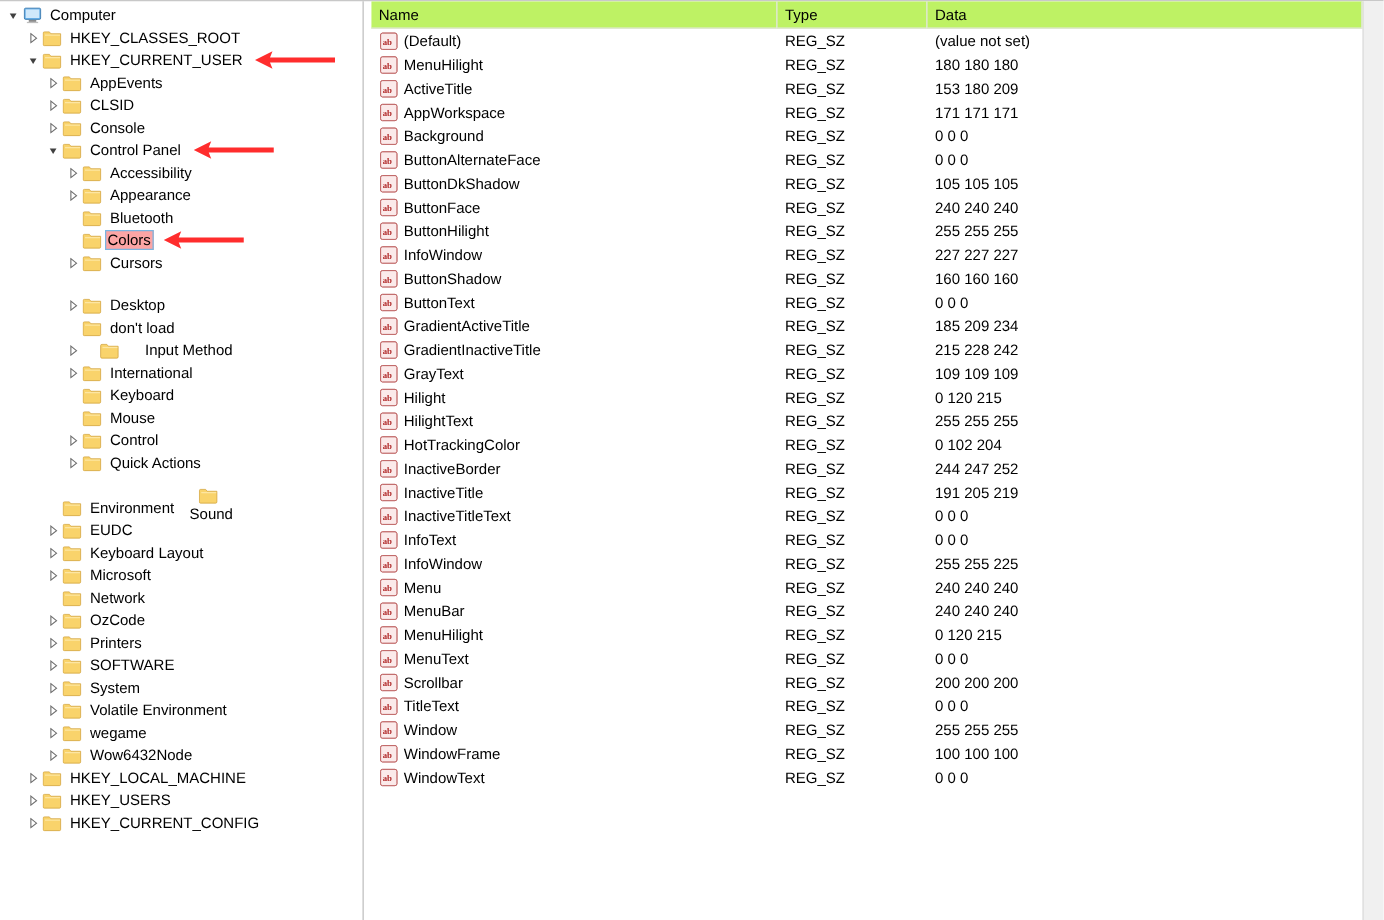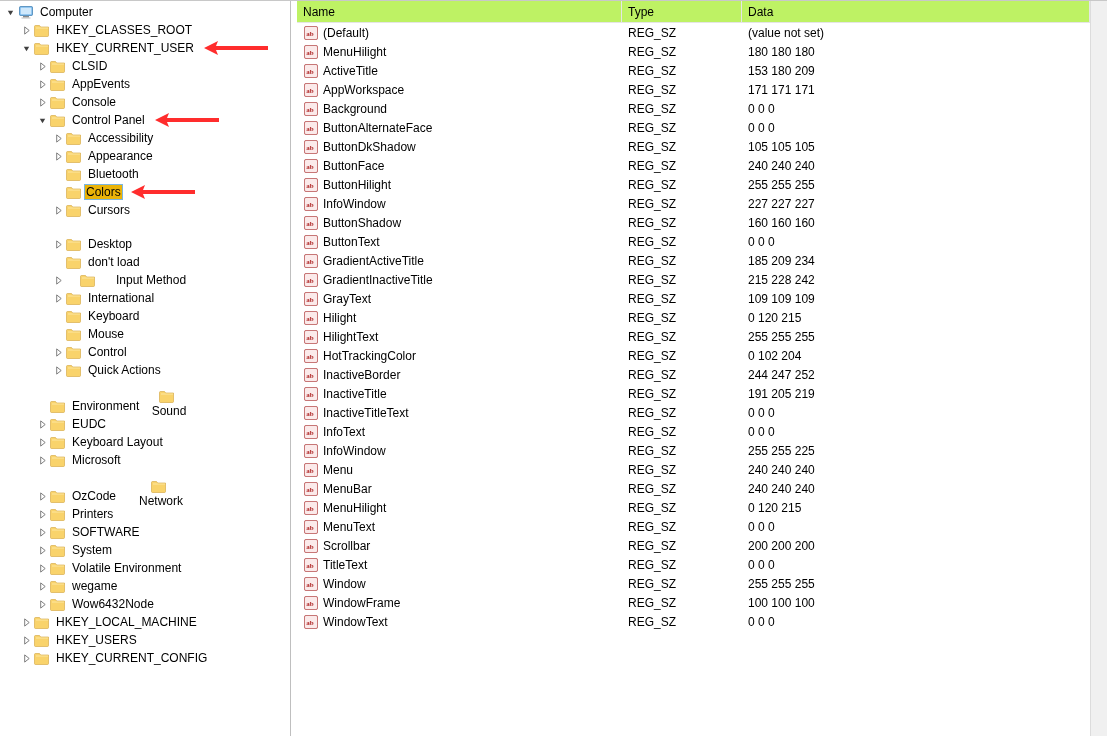--- a/index.html
+++ b/index.html
@@ -29,21 +29,21 @@
     .tree li { white-space: nowrap; }
     .node-row {
       display: flex;
       align-items: center;
       height: 18px;
       padding: 0 2px;
       cursor: default;
       user-select: none;
     }
     .node-row.selected .label {
-      background: #eab308;
+      background: #fca5a5;
       border: 1px solid #7bb5e0;
       padding: 0 1px;
       margin-left: -2px;
     }
     .expander {
       width: 16px;
       height: 16px;
       display: flex;
       align-items: center;
       justify-content: center;
@@ -205,37 +205,37 @@
                         <svg viewBox="0 0 10 10">
                           <path d="M3 1 L3 9 L8 5 Z" fill="none" stroke="#707070" stroke-width="1"></path>
                         </svg>
                       </span>
                       <span class="icon">
                         <svg viewBox="0 0 16 16">
                           <path fill="#f9d36b" stroke="#d1a23a" stroke-width="0.6" d="M1.5 3.5h4l1.2 1.5h7.8v8.5a1 1 0 0 1-1 1h-12a1 1 0 0 1-1-1V4.5a1 1 0 0 1 1-1z"></path>
                           <path fill="#fff3c6" d="M2 5.5h12v1H2z" opacity="0.6"></path>
                         </svg>
                       </span>
+                      <span class="label">AppEvents</span>
+                    </div>
+                  </li>
+                  <li>
+                    <div class="node-row" style="padding-left: 32px;">
+                      <span class="expander">
+                        <svg viewBox="0 0 10 10">
+                          <path d="M3 1 L3 9 L8 5 Z" fill="none" stroke="#707070" stroke-width="1"></path>
+                        </svg>
+                      </span>
+                      <span class="icon">
+                        <svg viewBox="0 0 16 16">
+                          <path fill="#f9d36b" stroke="#d1a23a" stroke-width="0.6" d="M1.5 3.5h4l1.2 1.5h7.8v8.5a1 1 0 0 1-1 1h-12a1 1 0 0 1-1-1V4.5a1 1 0 0 1 1-1z"></path>
+                          <path fill="#fff3c6" d="M2 5.5h12v1H2z" opacity="0.6"></path>
+                        </svg>
+                      </span>
                       <span class="label">CLSID</span>
-                    </div>
-                  </li>
-                  <li>
-                    <div class="node-row" style="padding-left: 32px;">
-                      <span class="expander">
-                        <svg viewBox="0 0 10 10">
-                          <path d="M3 1 L3 9 L8 5 Z" fill="none" stroke="#707070" stroke-width="1"></path>
-                        </svg>
-                      </span>
-                      <span class="icon">
-                        <svg viewBox="0 0 16 16">
-                          <path fill="#f9d36b" stroke="#d1a23a" stroke-width="0.6" d="M1.5 3.5h4l1.2 1.5h7.8v8.5a1 1 0 0 1-1 1h-12a1 1 0 0 1-1-1V4.5a1 1 0 0 1 1-1z"></path>
-                          <path fill="#fff3c6" d="M2 5.5h12v1H2z" opacity="0.6"></path>
-                        </svg>
-                      </span>
-                      <span class="label">AppEvents</span>
                     </div>
                   </li>
                   <li>
                     <div class="node-row" style="padding-left: 32px;">
                       <span class="expander">
                         <svg viewBox="0 0 10 10">
                           <path d="M3 1 L3 9 L8 5 Z" fill="none" stroke="#707070" stroke-width="1"></path>
                         </svg>
                       </span>
                       <span class="icon">
@@ -557,21 +557,21 @@
                       <span class="icon">
                         <svg viewBox="0 0 16 16">
                           <path fill="#f9d36b" stroke="#d1a23a" stroke-width="0.6" d="M1.5 3.5h4l1.2 1.5h7.8v8.5a1 1 0 0 1-1 1h-12a1 1 0 0 1-1-1V4.5a1 1 0 0 1 1-1z"></path>
                           <path fill="#fff3c6" d="M2 5.5h12v1H2z" opacity="0.6"></path>
                         </svg>
                       </span>
                       <span class="label">Microsoft</span>
                     </div>
                   </li>
                   <li>
-                    <div class="node-row" style="padding-left: 32px; flex-direction: column;">
+                    <div class="node-row" style="padding-left: 32px;">
                       <span class="expander blank">
                         <svg viewBox="0 0 10 10">
                           <path d="M3 1 L3 9 L8 5 Z" fill="none" stroke="#707070" stroke-width="1"></path>
                         </svg>
                       </span>
                       <span class="icon">
                         <svg viewBox="0 0 16 16">
                           <path fill="#f9d36b" stroke="#d1a23a" stroke-width="0.6" d="M1.5 3.5h4l1.2 1.5h7.8v8.5a1 1 0 0 1-1 1h-12a1 1 0 0 1-1-1V4.5a1 1 0 0 1 1-1z"></path>
                           <path fill="#fff3c6" d="M2 5.5h12v1H2z" opacity="0.6"></path>
                         </svg>

